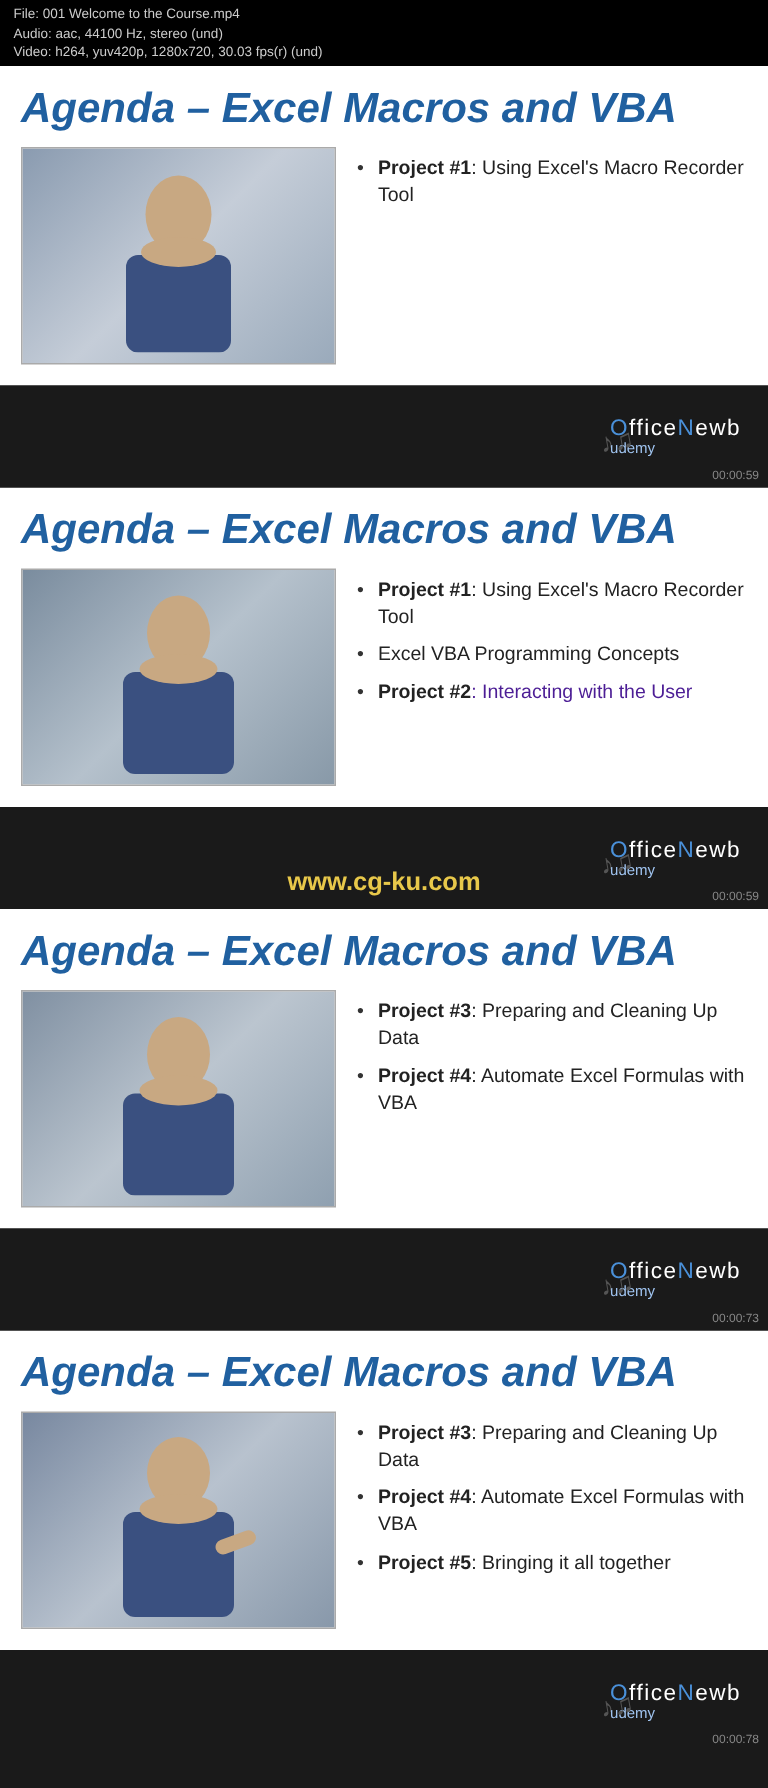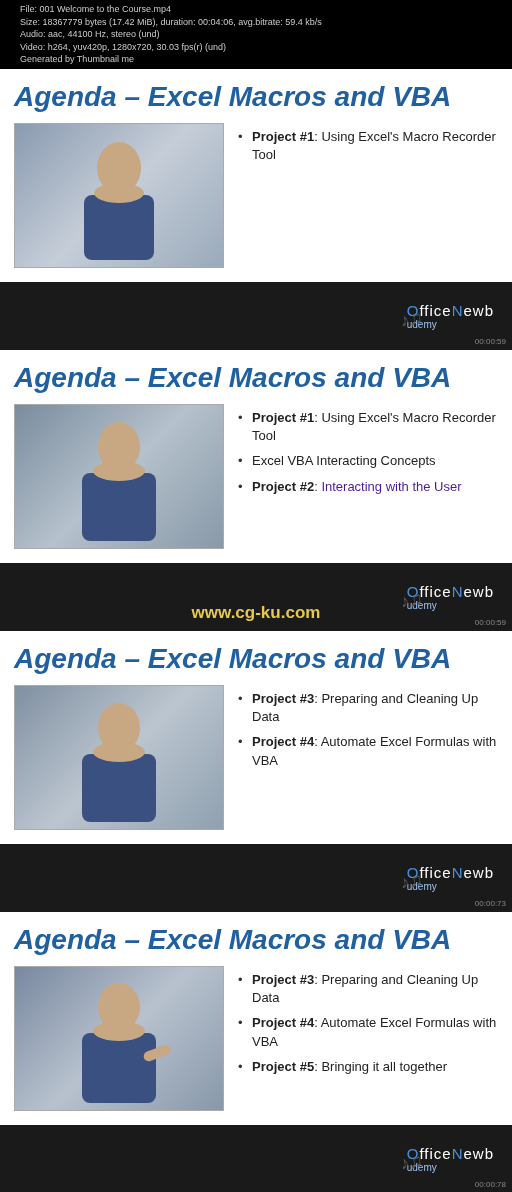--- a/index.html
+++ b/index.html
@@ -8,21 +8,21 @@
       background: #1a1a1a;
       font-family: Arial, sans-serif;
       color: #fff;
     }
 
     
     .file-info {
       background: #000;
       color: #ccc;
       font-size: 9px;
-      padding: 3px 20px;
+      padding: 3px 9px;
       line-height: 1.4;
     }
 
     
     .slide-section {
       background: #fff;
       padding: 12px 14px 14px 14px;
     }
 
     .slide-title {
@@ -162,24 +162,22 @@
     .person svg {
       width: 130px;
       height: 130px;
     }
   </style>
 </head>
 <body>
 
 <div class="file-info">
   <div>File: 001 Welcome to the Course.mp4</div>
-  <div>Size: 18367779 bytes (17.42 MiB), duration: 00:04:06, avg.bitrate: 59.4 kb/s</div>
   <div>Audio: aac, 44100 Hz, stereo (und)</div>
   <div>Video: h264, yuv420p, 1280x720, 30.03 fps(r) (und)</div>
-  <div>Generated by Thumbnail me</div>
 </div>
 
 <div class="slide-section">
   <div class="slide-title">Agenda – Excel Macros and VBA</div>
   <div class="slide-content">
     <div class="slide-image scene1">
       <div class="person">
         <svg viewBox="0 0 130 130" xmlns="http://www.w3.org/2000/svg">
           <ellipse cx="65" cy="38" rx="22" ry="26" fill="#c8a882"></ellipse>
           <rect x="30" y="65" width="70" height="65" rx="8" fill="#3a5080"></rect>
@@ -217,21 +215,21 @@
           <ellipse cx="65" cy="60" rx="26" ry="10" fill="#c8a882"></ellipse>
         </svg>
       </div>
     </div>
     <div class="slide-bullets">
       <ul>
         <li>
           <span class="bold">Project #1</span>: Using Excel's Macro Recorder Tool
         </li>
         <li>
-          Excel VBA Interacting Concepts
+          Excel VBA Programming Concepts
         </li>
         <li>
           <span class="bold">Project #2</span><span class="muted">: Interacting with the User</span>
         </li>
       </ul>
     </div>
   </div>
 </div>
 
 <div class="transition-bar">

